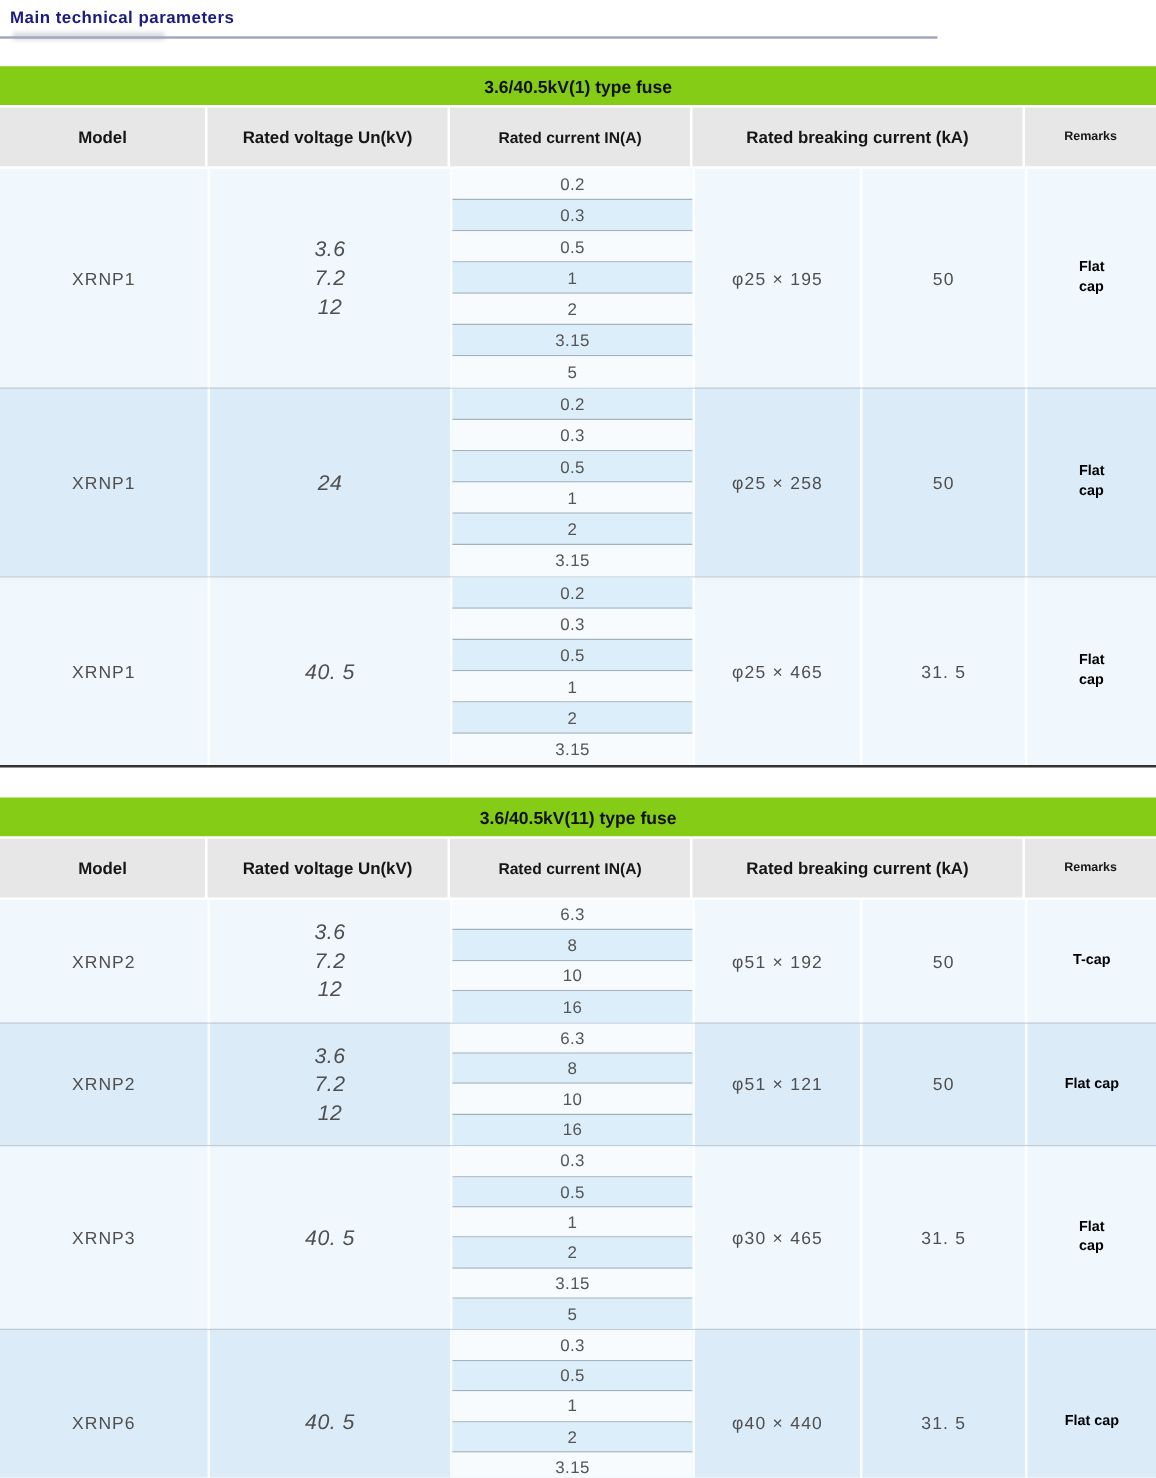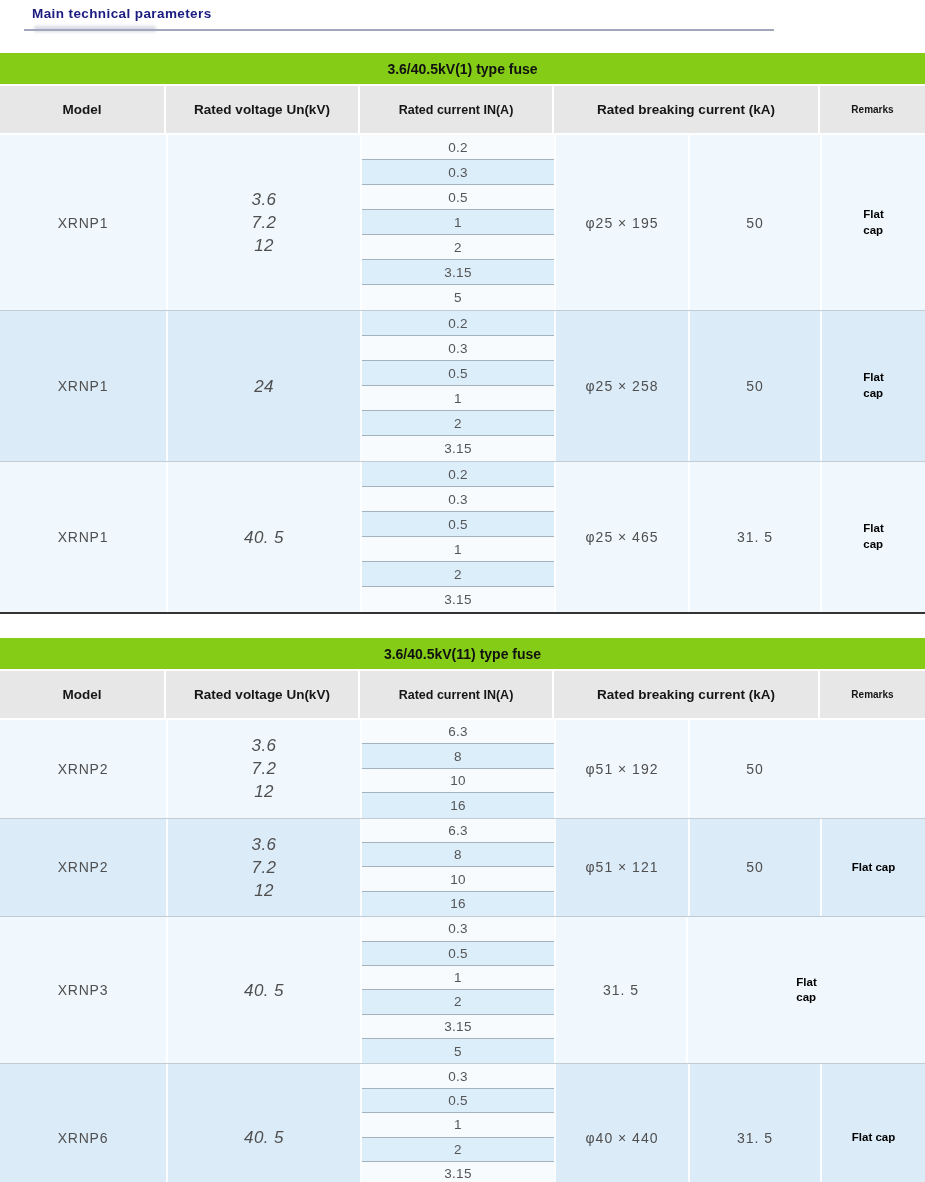--- a/index.html
+++ b/index.html
@@ -1,20 +1,20 @@
 <!DOCTYPE html>
 <html><head>
 <meta charset="utf-8">
 <style>
   html,body{margin:0;padding:0;}
   body{
     width:925px;height:1182px;overflow:hidden;background:#ffffff;
     font-family:"Liberation Sans","DejaVu Sans",sans-serif;
   }
-  .page-header{position:relative;height:32px;margin-left:24px;}
+  .page-header{position:relative;height:32px;}
   .page-title{
     margin:0;padding:6px 0 0 8px;font-size:13.5px;font-weight:bold;
     color:#1b1b80;letter-spacing:.4px;
   }
   .smudge{
     position:absolute;left:10px;top:26px;width:122px;height:6px;
     background:#d9dbe4;filter:blur(1.5px);border-radius:2px;
   }
   .title-underline{position:absolute;left:0;top:29px;width:750px;height:2px;background:#a2a8bc;}
 
@@ -172,20 +172,25 @@
           <div class="vline">12</div>
         </div>
         <div class="cell c-curr">
           <div class="subrow sr-light">6.3</div>
           <div class="subrow sr-dark">8</div>
           <div class="subrow sr-light">10</div>
           <div class="subrow sr-dark">16</div>
         </div>
         <div class="cell c-size">φ51 × 192</div>
         <div class="cell c-brk">50</div>
+        <div class="cell c-rem">
+          <div class="rem-text">
+            <div class="rline">T-cap</div>
+          </div>
+        </div>
       </div>
       <div class="grp g-blue">
         <div class="cell c-model">XRNP2</div>
         <div class="cell c-volt">
           <div class="vline">3.6</div>
           <div class="vline">7.2</div>
           <div class="vline">12</div>
         </div>
         <div class="cell c-curr">
           <div class="subrow sr-light">6.3</div>
@@ -207,20 +212,21 @@
           <div class="vline">40. 5</div>
         </div>
         <div class="cell c-curr">
           <div class="subrow sr-light">0.3</div>
           <div class="subrow sr-dark">0.5</div>
           <div class="subrow sr-light">1</div>
           <div class="subrow sr-dark">2</div>
           <div class="subrow sr-light">3.15</div>
           <div class="subrow sr-dark">5</div>
         </div>
+        <div class="cell c-size">φ30 × 465</div>
         <div class="cell c-brk">31. 5</div>
         <div class="cell c-rem">
           <div class="rem-text">
             <div class="rline">Flat</div>
             <div class="rline">cap</div>
           </div>
         </div>
       </div>
       <div class="grp g-blue">
         <div class="cell c-model">XRNP6</div>

